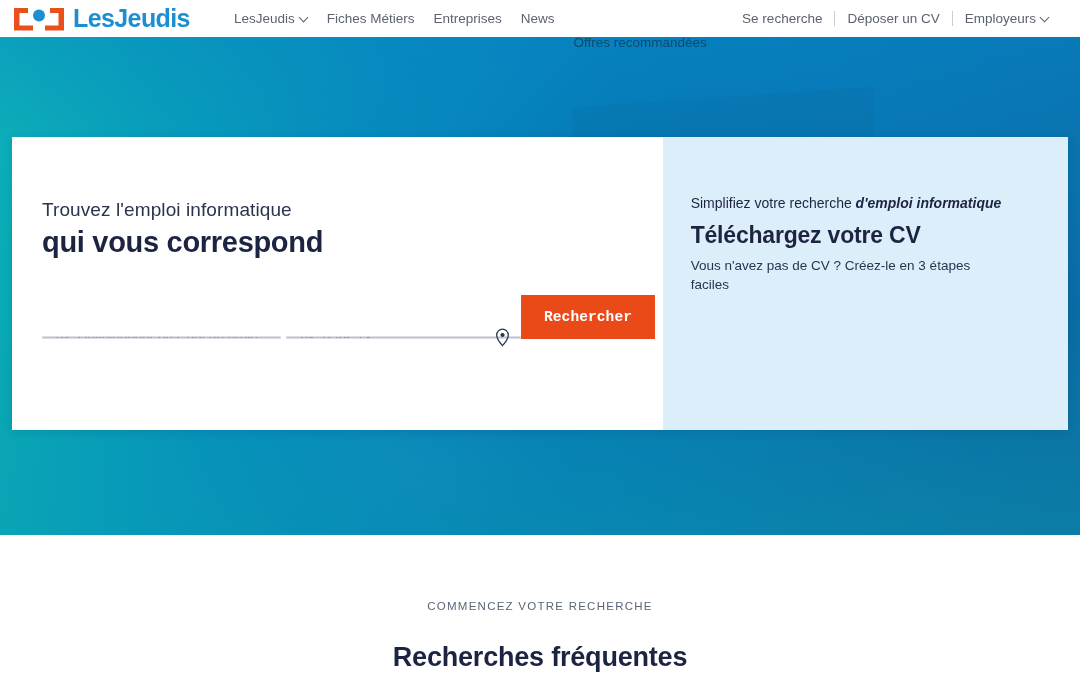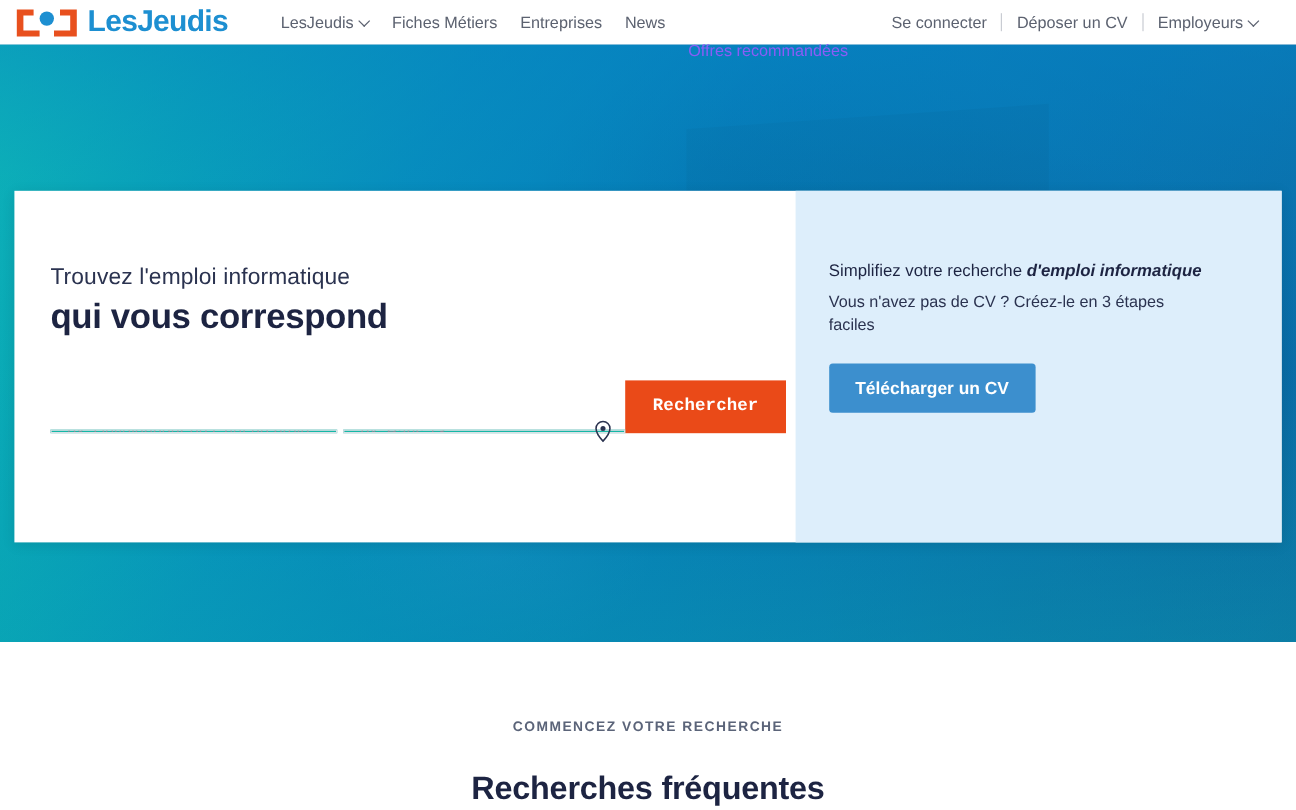--- a/index.html
+++ b/index.html
@@ -54,21 +54,21 @@
   .nav-link {
     font-size: 13.5px;
     color: #5c6270;
     white-space: nowrap;
     cursor: pointer;
     display: flex;
     align-items: center;
     gap: 5px;
     line-height: 1;
   }
-  .nav-link.accent { color: #8b5cf6; margin-top: 48px; }
+  .nav-link.accent { color: #0c4a6e; margin-top: 48px; }
   .caret {
     display: inline-block;
     width: 8px;
     height: 8px;
     position: relative;
     top: -1px;
   }
   .caret::before {
     content: "";
     position: absolute;
@@ -138,21 +138,21 @@
       rgba(7,133,196,0.55) 0%,
       rgba(7,140,198,0.25) 22%,
       rgba(6,150,190,0.10) 55%,
       rgba(10,180,175,0.30) 100%);
   }
 
   
   .card {
     position: absolute;
     left: 12px;
-    top: 122px;
+    top: 100px;
     width: 1056px;
     height: 293px;
     background: #ffffff;
     display: flex;
     box-shadow: 0 2px 10px rgba(0,0,0,0.10);
     z-index: 5;
   }
   .card-left {
     width: 698px;
     padding: 61px 0 0 30px;
@@ -174,21 +174,21 @@
   }
 
   .searchbar {
     display: flex;
     align-items: stretch;
     margin-top: 35px;
     height: 44px;
     width: 613px;
   }
   .field {
-    background: #14b8a6;
+    background: #c4b5fd;
     border: 1px solid #dcdfe5;
     display: flex;
     align-items: center;
     position: relative;
     margin-top: 41px;
   }
   .field-keyword { width: 250px; }
   .field-loc { width: 245px; margin-left: 5px; }
   .field input {
     border: 0;
@@ -267,21 +267,21 @@
   }
 
   
   .section {
     background: #ffffff;
     padding-top: 65px;
     text-align: center;
   }
   .eyebrow {
     font-size: 11.5px;
-    font-weight: 700;
+    font-weight: 400;
     letter-spacing: 1.25px;
     color: #5b6479;
     text-transform: uppercase;
   }
   .section-title {
     font-size: 27px;
     font-weight: 700;
     color: #1d2442;
     margin-top: 30px;
     letter-spacing: -0.2px;
@@ -308,21 +308,21 @@
       <span>LesJeudis</span>
       <span class="caret"></span>
     </span>
     <span class="nav-link">Fiches Métiers</span>
     <span class="nav-link">Entreprises</span>
     <span class="nav-link">News</span>
     <span class="nav-link accent">Offres recommandées</span>
   </nav>
 
   <div class="nav-right">
-    <span class="nav-link">Se connecter</span>
+    <span class="nav-link">Se recherche</span>
     <span class="nav-sep"></span>
     <span class="nav-link">Déposer un CV</span>
     <span class="nav-sep"></span>
     <span class="nav-link">
       <span>Employeurs</span>
       <span class="caret"></span>
     </span>
   </div>
 </div>
 
@@ -353,22 +353,22 @@
         </div>
 
         <button class="btn-search">Rechercher</button>
       </form>
     </div>
 
     <div class="card-right">
       <div class="cv-kicker">
         <span>Simplifiez votre recherche </span><b>d'emploi informatique</b>
       </div>
+      <div class="cv-title">Téléchargez votre CV</div>
       <div class="cv-sub">Vous n'avez pas de CV ? Créez-le en 3 étapes faciles</div>
-      <button class="btn-cv">Télécharger un CV</button>
     </div>
 
   </div>
 </div>
 
 <div class="section">
   <div class="eyebrow">COMMENCEZ VOTRE RECHERCHE</div>
   <div class="section-title">Recherches fréquentes</div>
 </div>
 

